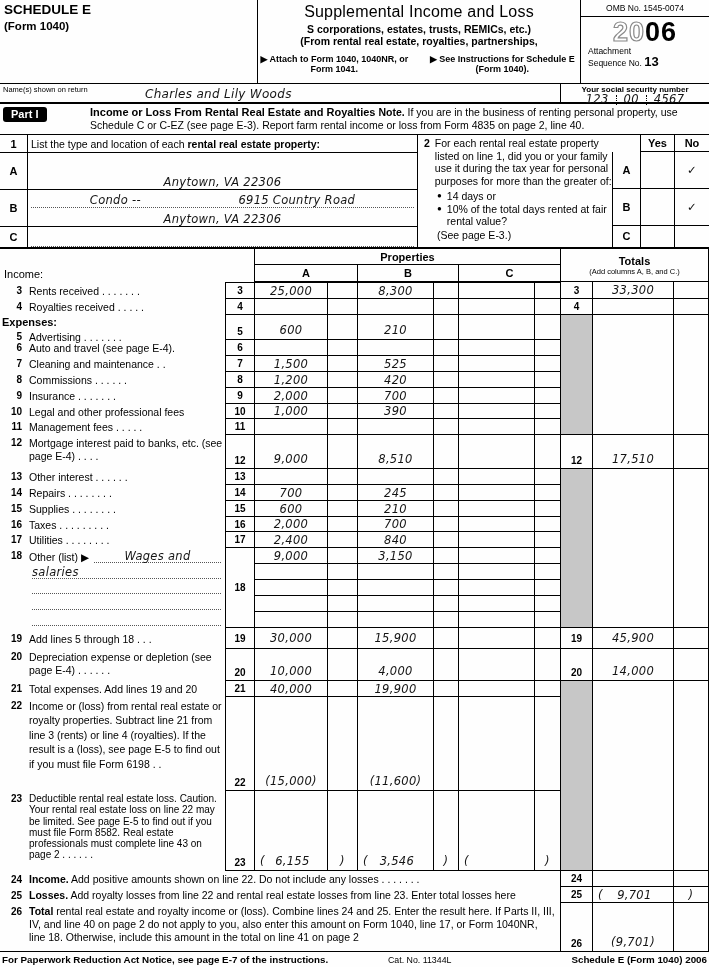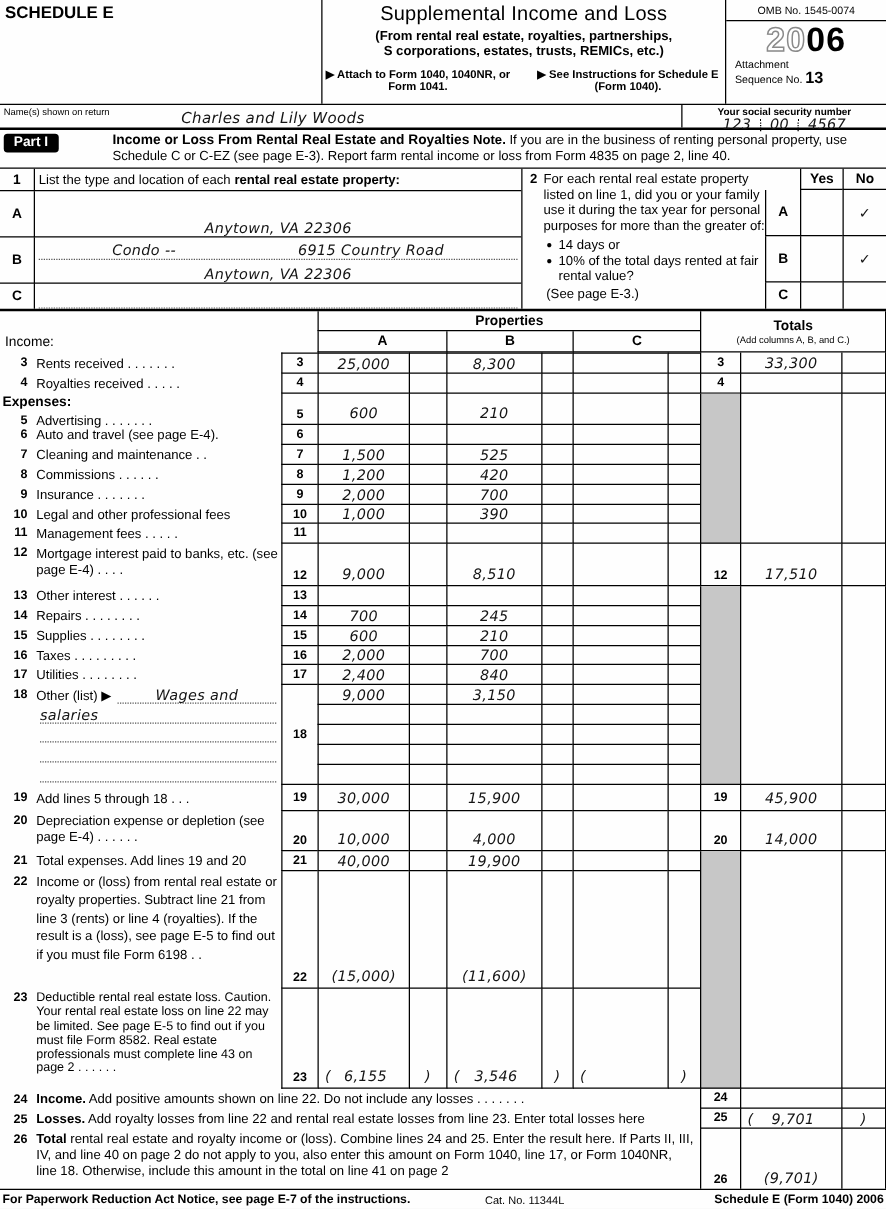--- a/index.html
+++ b/index.html
@@ -20,21 +20,21 @@
 .omb{font-size:8.5px;padding:3px 0;border-bottom:1px solid #000}
 .year{font-size:27px;font-weight:bold;line-height:30px;letter-spacing:1px}
 .y20{color:#fff;-webkit-text-stroke:1.2px #8a8a8a}
 .attseq{font-size:8.5px;text-align:left;padding-left:7px;line-height:9.5px}
 .attno{font-size:13px;font-weight:bold}
 
 .namerow{height:20px;display:flex;border-bottom:2px solid #000}
 .nr-l{flex:1;position:relative}
 .nr-label{position:absolute;top:1px;left:3px;font-size:7.5px}
 .nr-value{position:absolute;left:145px;bottom:1px;font-size:12px}
-.nr-r{width:164px;border-left:1px solid #000;text-align:center;padding-top:1px}
+.nr-r{width:149px;border-left:1px solid #000;text-align:center;padding-top:1px}
 .ssn-label{font-size:8px;font-weight:bold}
 .ssn{display:flex;justify-content:center;gap:7px;align-items:center;line-height:11px;margin-top:0}
 .ssn-sep{border-left:1px dotted #000;height:10px}
 
 .p1{height:30px;padding-top:2px;overflow:hidden}
 .badge{float:left;background:#000;color:#fff;font-weight:bold;font-size:11px;padding:1px 8px 2px;border-radius:3px;margin:1px 12px 0 3px}
 .p1txt{margin-left:90px;font-size:10.5px;line-height:13px;width:614px}
 .p1hd{font-weight:bold;font-size:11px}
 .bld{font-weight:bold}
 
@@ -95,26 +95,27 @@
 .f-r{position:absolute;right:2px;top:2px;font-weight:bold;font-size:9.8px}
 </style>
 </head>
 <body>
 
 <div class="page">
 
   <div class="hdr">
     <div class="hdr-l">
       <div class="sched">SCHEDULE E</div>
+      <div class="formno">(Form 1040)</div>
     </div>
     <div class="hdr-c">
       <div class="title">Supplemental Income and Loss</div>
       <div class="sub">
+        <div>S corporations, estates, trusts, REMICs, etc.)</div>
         <div>(From rental real estate, royalties, partnerships,</div>
-        <div>S corporations, estates, trusts, REMICs, etc.)</div>
       </div>
       <div class="attach">
         <span>▶ Attach to Form 1040, 1040NR, or Form 1041.</span>
         <span>▶ See Instructions for Schedule E (Form 1040).</span>
       </div>
     </div>
     <div class="hdr-r">
       <div class="omb">OMB No. 1545-0074</div>
       <div class="year"><span class="y20">20</span><span>06</span></div>
       <div class="attseq">

